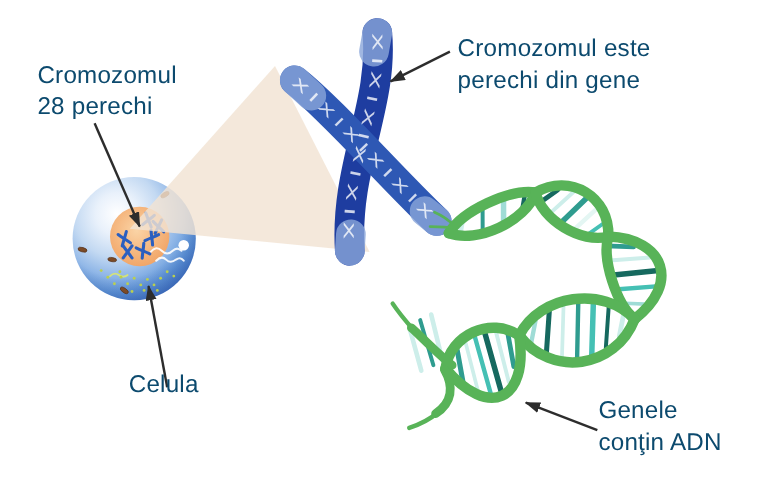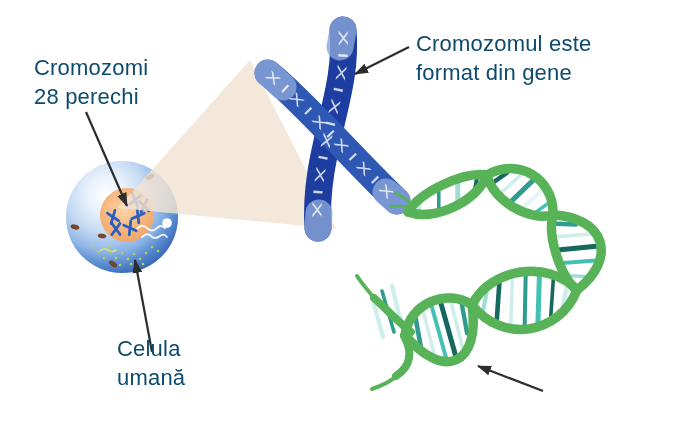--- a/index.html
+++ b/index.html
@@ -195,28 +195,31 @@
 
     <g stroke="#2d2d2d" stroke-width="2.2" fill="none">
       <line x1="86" y1="112" x2="127" y2="206" marker-end="url(#ah)"></line>
       <line x1="409" y1="47" x2="355" y2="74" marker-end="url(#ah)"></line>
       <line x1="152" y1="352" x2="135" y2="260" marker-end="url(#ah)"></line>
       <line x1="543" y1="391" x2="478" y2="366" marker-end="url(#ah)"></line>
     </g>
   </svg>
 
   <div class="label" style="left:34px;top:53px">
-    <span class="ln">Cromozomi</span>
+    <span class="ln">Cromozomul</span>
     <span class="ln">28 perechi</span>
   </div>
 
   <div class="label" style="left:416px;top:29px">
     <span class="ln">Cromozomul este</span>
-    <span class="ln">format din gene</span>
+    <span class="ln">perechi din gene</span>
   </div>
 
   <div class="label" style="left:117px;top:334px">
     <span class="ln">Celula</span>
-    <span class="ln">umană</span>
-  </div>
-
+  </div>
+
+  <div class="label" style="left:544px;top:358px">
+    <span class="ln">Genele</span>
+    <span class="ln">conţin ADN</span>
+  </div>
 
 </div>
 
 </body></html>

